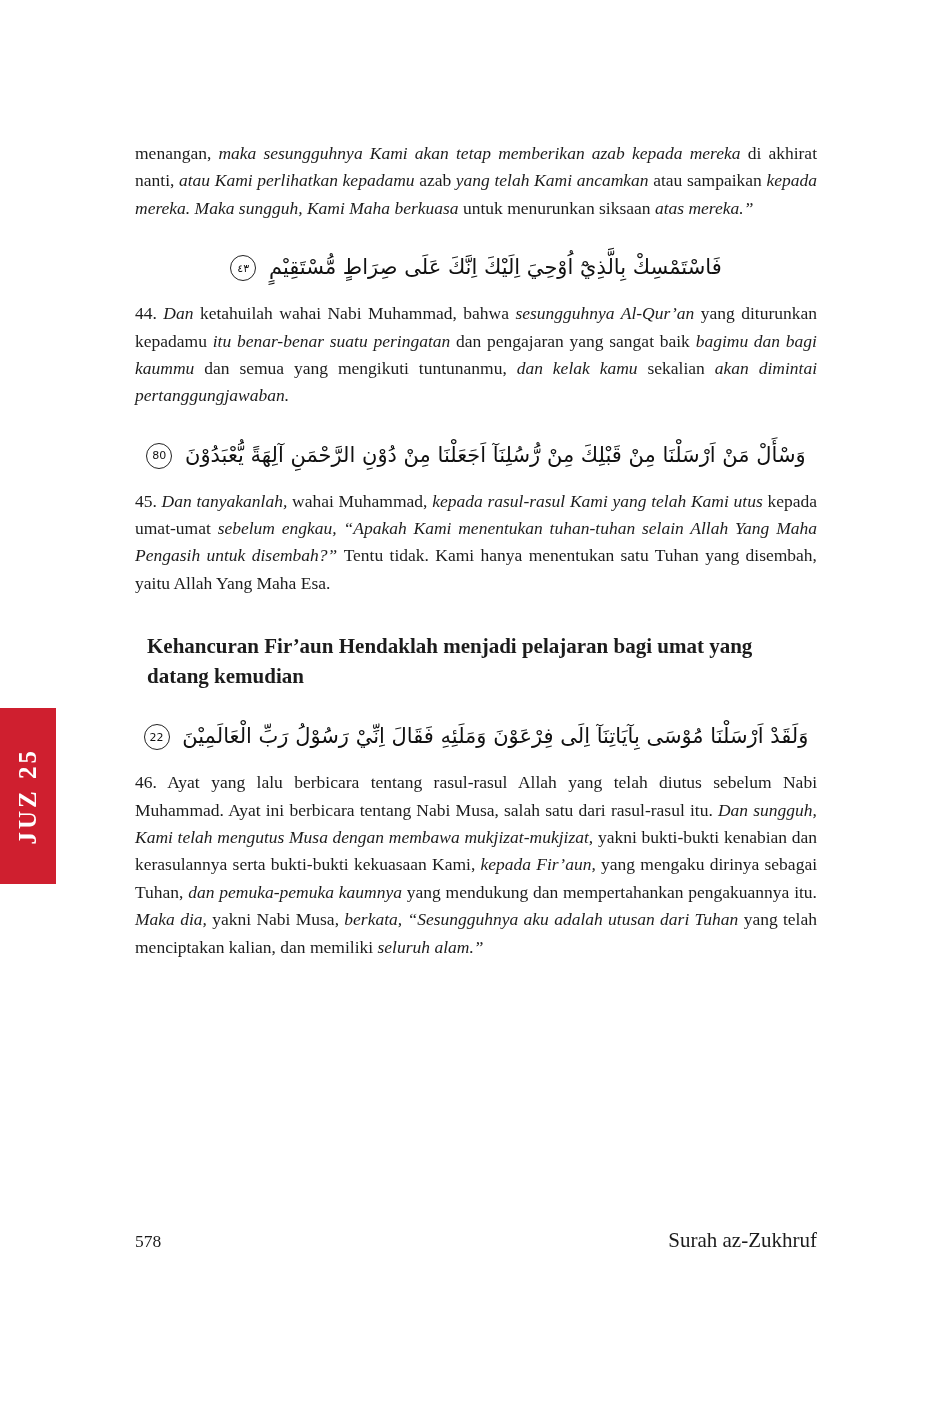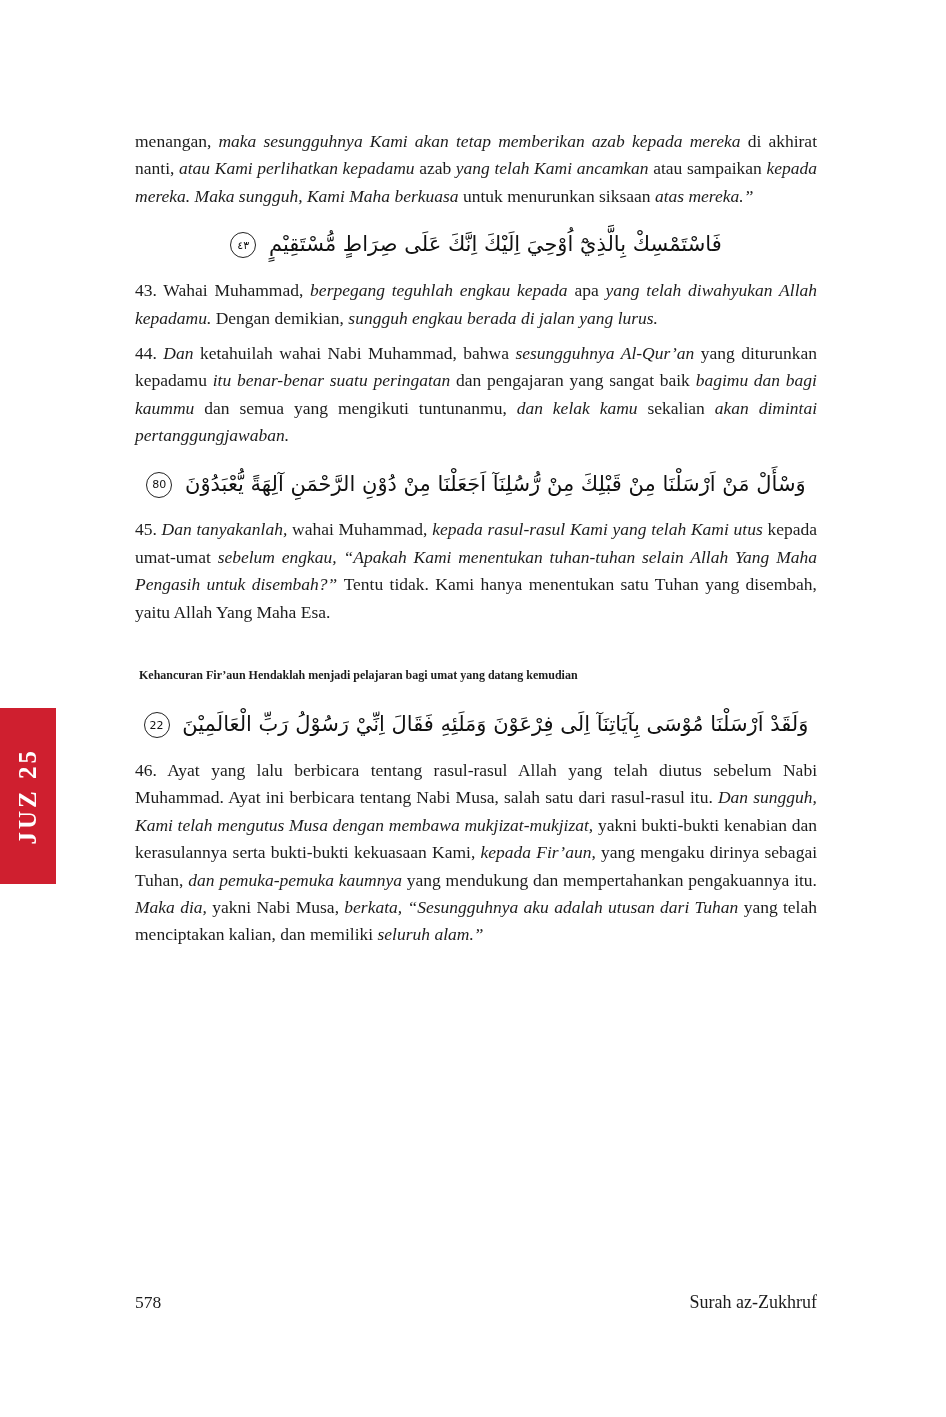--- a/index.html
+++ b/index.html
@@ -30,86 +30,85 @@
     color: #ffffff;
     font-weight: bold;
     font-size: 25px;
     letter-spacing: 3px;
     font-family: "Liberation Serif", serif;
   }
 
   .content {
     position: absolute;
     left: 135px;
-    top: 128px;
+    top: 140px;
     width: 682px;
   }
 
   p.body {
     margin: 0 0 8px 0;
     font-size: 17.5px;
     line-height: 27.4px;
     text-align: justify;
   }
   p.body .it { font-style: italic; }
 
   .arabic {
     direction: rtl;
     text-align: center;
     font-family: "DejaVu Sans", sans-serif;
     font-size: 21px;
     line-height: 1.9;
-    margin: 15px 0 12px 0;
+    margin: 26px 0 12px 0;
     color: #111111;
   }
   .ayah-num {
     display: inline-flex;
     width: 24px;
     height: 24px;
     border: 1.3px solid #222222;
     border-radius: 50%;
     align-items: center;
     justify-content: center;
     font-size: 11px;
     line-height: 1;
     vertical-align: middle;
     margin-right: 6px;
   }
 
   h2.heading {
-    margin: 34px 0 10px 4px;
-    font-size: 12px;
+    margin: 34px 0 10px 12px;
+    font-size: 21px;
     line-height: 30px;
     font-weight: bold;
     text-align: left;
   }
 
   .footer {
     position: absolute;
     left: 135px;
-    top: 1292px;
+    top: 1228px;
     width: 682px;
     display: flex;
     justify-content: space-between;
     align-items: baseline;
     font-size: 17.5px;
   }
-  .footer .surah { font-size: 18px; }
+  .footer .surah { font-size: 21px; }
 </style>
 </head>
 <body>
 
 <div class="juz-tab" style="background: rgb(207, 31, 47);">
   <span class="label">JUZ 25</span>
 </div>
 
 <div class="content">
     <p class="body"><span>menangan, </span><span class="it">maka sesungguhnya Kami akan tetap memberikan azab kepada mereka</span><span> di akhirat nanti, </span><span class="it">atau Kami perlihatkan kepadamu</span><span> azab </span><span class="it">yang telah Kami ancamkan</span><span> atau sampaikan </span><span class="it">kepada mereka. Maka sungguh, Kami Maha berkuasa</span><span> untuk menurunkan siksaan </span><span class="it">atas mereka.”</span></p>
     <div class="arabic"><span class="ayah-text">فَاسْتَمْسِكْ بِالَّذِيْٓ اُوْحِيَ اِلَيْكَ اِنَّكَ عَلَى صِرَاطٍ مُّسْتَقِيْمٍ</span> <span class="ayah-num">٤٣</span></div>
-    <p class="body"><span>43.  Wahai Muhammad, </span><span class="it">berpegang teguhlah engkau kepada </span><span>apa </span><span class="it">yang telah diwahyukan Allah kepadamu. </span><span>Dengan demikian, </span><span class="it">sungguh engkau berada di jalan yang lurus.</span></p>
     <p class="body"><span>44. </span><span class="it">Dan </span><span>ketahuilah wahai Nabi Muhammad, bahwa </span><span class="it">sesungguhnya Al-Qur’an </span><span>yang diturunkan kepadamu </span><span class="it">itu benar-benar suatu peringatan </span><span>dan pengajaran yang sangat baik </span><span class="it">bagimu dan bagi kaummu </span><span>dan semua yang mengikuti tuntunanmu, </span><span class="it">dan kelak kamu </span><span>sekalian </span><span class="it">akan dimintai pertanggungjawaban.</span></p>
     <div class="arabic"><span class="ayah-text">وَسْأَلْ مَنْ اَرْسَلْنَا مِنْ قَبْلِكَ مِنْ رُّسُلِنَآ اَجَعَلْنَا مِنْ دُوْنِ الرَّحْمَنِ آلِهَةً يُّعْبَدُوْنَ</span> <span class="ayah-num">80</span></div>
     <p class="body"><span>45. </span><span class="it">Dan tanyakanlah, </span><span>wahai Muhammad, </span><span class="it">kepada rasul-rasul Kami yang telah Kami utus </span><span>kepada umat-umat </span><span class="it">sebelum engkau, “Apakah Kami menentukan tuhan-tuhan selain Allah Yang Maha Pengasih untuk disembah?” </span><span>Tentu tidak. Kami hanya menentukan satu Tuhan yang disembah, yaitu Allah Yang Maha Esa.</span></p>
     <h2 class="heading">Kehancuran Fir’aun Hendaklah menjadi pelajaran bagi umat yang datang kemudian</h2>
     <div class="arabic"><span class="ayah-text">وَلَقَدْ اَرْسَلْنَا مُوْسَى بِآيَاتِنَآ اِلَى فِرْعَوْنَ وَمَلَئِهِ فَقَالَ اِنِّيْ رَسُوْلُ رَبِّ الْعَالَمِيْنَ</span> <span class="ayah-num">22</span></div>
     <p class="body"><span>46. Ayat yang lalu berbicara tentang rasul-rasul Allah yang telah diutus sebelum Nabi Muhammad. Ayat ini berbicara tentang Nabi Musa, salah satu dari rasul-rasul itu. </span><span class="it">Dan sungguh, Kami telah mengutus Musa dengan membawa mukjizat-mukjizat, </span><span>yakni bukti-bukti kenabian dan kerasulannya serta bukti-bukti kekuasaan Kami, </span><span class="it">kepada Fir’aun, </span><span>yang mengaku dirinya sebagai Tuhan, </span><span class="it">dan pemuka-pemuka kaumnya </span><span>yang mendukung dan mempertahankan pengakuannya itu. </span><span class="it">Maka dia, </span><span>yakni Nabi Musa, </span><span class="it">berkata, “Sesungguhnya aku adalah utusan dari Tuhan </span><span>yang telah menciptakan kalian, dan memiliki </span><span class="it">seluruh alam.”</span></p>
   </div>
 
 <div class="footer">
   <span class="pagenum">578</span>

